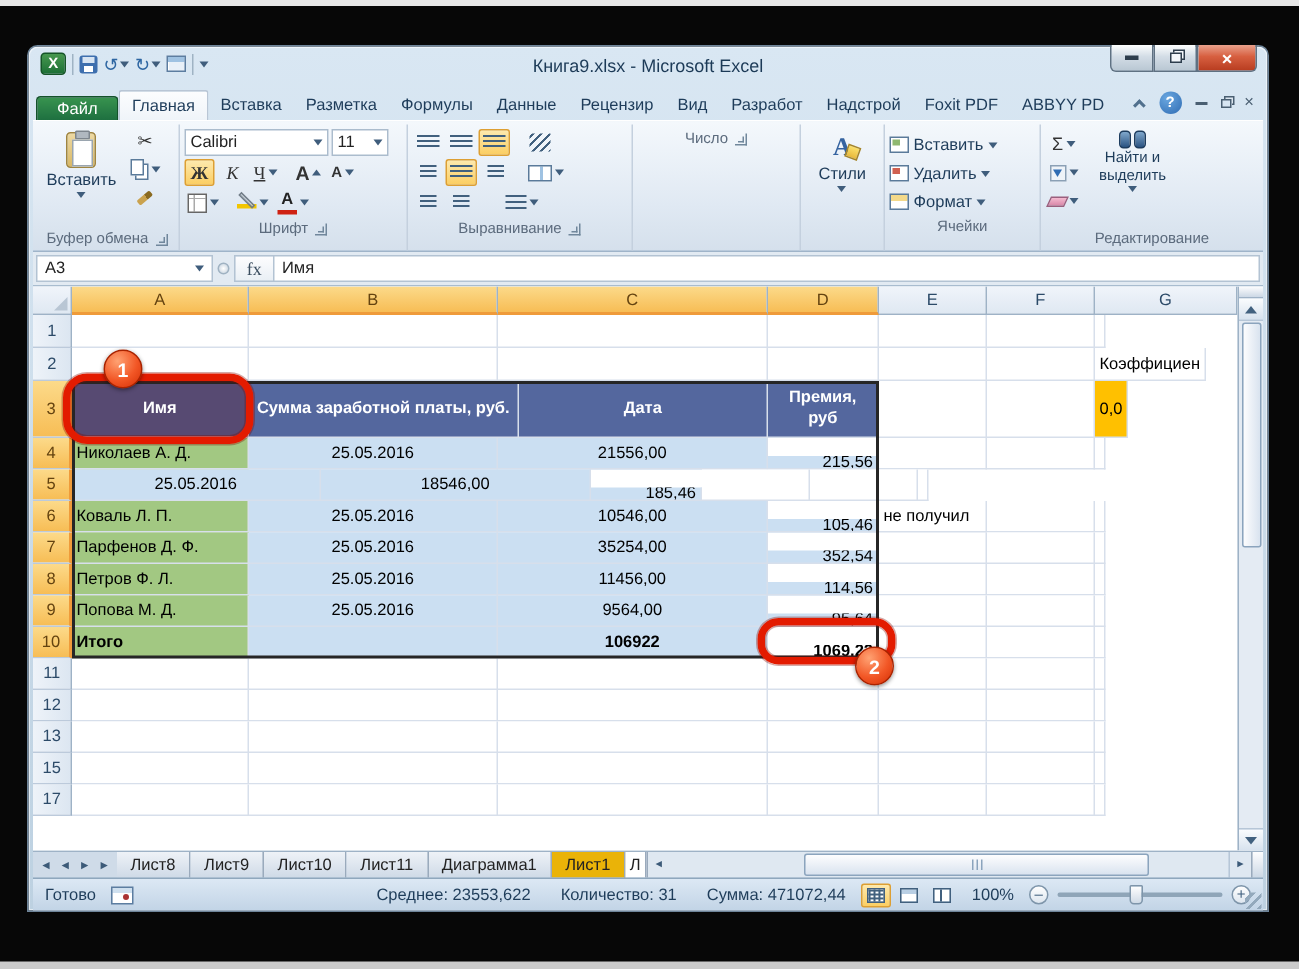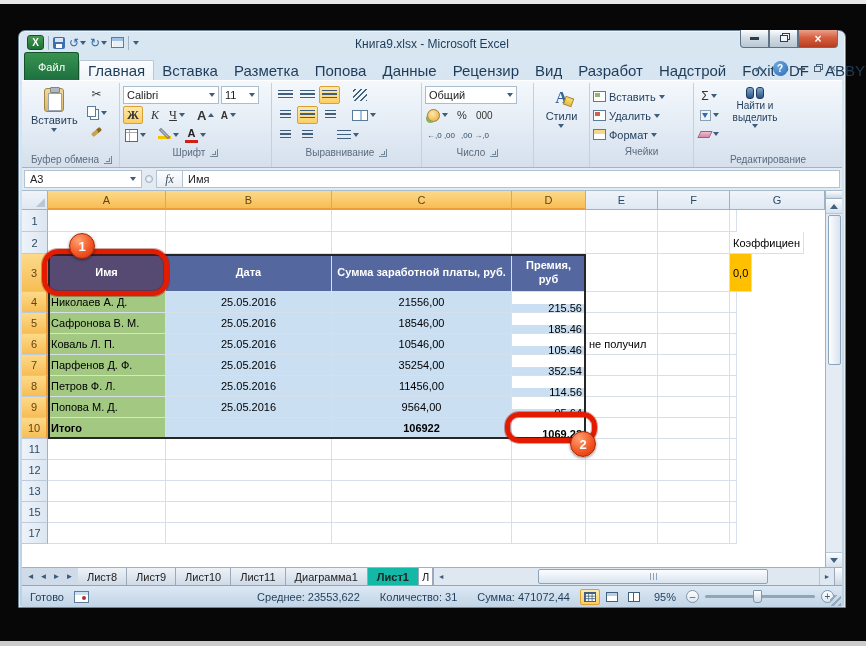--- a/index.html
+++ b/index.html
@@ -31,23 +31,23 @@
   .winbtns { position: absolute; right: 4px; top: -1px; display: flex; }
   .wbtn { width: 29px; height: 18px; border: 1px solid #5f7182; border-top: none;
     background: linear-gradient(#fdfefe,#d3dde6 45%,#b9c7d3); display: flex; align-items: center; justify-content: center; }
   .wbtn.first { border-radius: 0 0 0 4px; }
   .wbtn.close { width: 40px; border-radius: 0 0 4px 0; background: linear-gradient(#e9a18c,#d75f40 45%,#b83d20); color: #fff; font-weight: bold; font-size: 12px; }
   .ic-min { width: 9px; height: 3px; background: #2d3d4c; }
   .ic-restore { width: 8px; height: 7px; border: 1px solid #2d3d4c; background: #f2f6fa; box-shadow: 2px -2px 0 -1px #f2f6fa, 2px -2px 0 0 #2d3d4c; }
 
   
   .tabrow { height: 23px; display: flex; align-items: flex-end; padding: 0 2px; position: relative; flex: none; }
-  .file-tab { height: 28px; padding: 0 13px; background: linear-gradient(#38934f,#1e7040); border: 1px solid #13522a; border-bottom: none;
+  .file-tab { height: 16px; padding: 0 13px; background: linear-gradient(#38934f,#1e7040); border: 1px solid #13522a; border-bottom: none;
     border-radius: 3px 3px 0 0; color: #fff; font-size: 11px; display: flex; align-items: center; }
-  .rtab { height: 20px; padding: 0 8px; font-size: 15px; color: #1e3c5a; display: flex; align-items: center; white-space: nowrap; }
+  .rtab { height: 20px; padding: 0 8px; font-size: 11px; color: #1e3c5a; display: flex; align-items: center; white-space: nowrap; }
   .rtab.active { background: linear-gradient(#fcfdfe,#eff4f9); border: 1px solid #b9c6d5; border-bottom: none; border-radius: 2px 2px 0 0; }
   .tabrow-right { position: absolute; right: 6px; top: 4px; display: flex; gap: 9px; align-items: center; }
   .chev-up { width: 6px; height: 6px; border-left: 2px solid #51708d; border-top: 2px solid #51708d; transform: rotate(45deg) translateY(2px); }
   .help-btn { width: 15px; height: 15px; border-radius: 50%; background: radial-gradient(circle at 35% 30%, #6aa7e0, #2f6cb3); color: #fff;
     font-size: 10px; font-weight: bold; display: flex; align-items: center; justify-content: center; }
   .mini-min { width: 8px; height: 2px; background: #4a5f72; }
   .mini-restore { width: 7px; height: 6px; border: 1px solid #4a5f72; box-shadow: 2px -2px 0 -1px #dce6ef, 2px -2px 0 0 #4a5f72; }
   .mini-close { font-size: 11px; color: #4a5f72; line-height: 1; }
 
   
@@ -101,21 +101,21 @@
   .ic-binoc { display: flex; }
   .ic-binoc i { width: 8px; height: 12px; background: linear-gradient(#7fa7cc,#2c5482); border: 1px solid #1d3c5e; border-radius: 3px; }
   .ic-binoc i + i { margin-left: 2px; }
 
   
   .formulabar { height: 23px; background: #e2eaf2; border-bottom: 1px solid #a8bccf; display: flex; align-items: stretch; padding: 2px 2px; flex: none; }
   .namebox { width: 118px; background: #fff; border: 1px solid #b3c3d3; font-size: 11px; display: flex; align-items: center; padding: 0 5px; color: #222; }
   .namebox .car { margin-left: auto; }
   .fb-grip { width: 14px; display: flex; align-items: center; justify-content: center; }
   .fb-grip i { width: 8px; height: 8px; border-radius: 50%; background: radial-gradient(#fff,#c3d0dc); border: 1px solid #9fb2c2; }
-  .fxbtn { width: 26px; display: flex; align-items: center; justify-content: center; font-size: 12px; font-style: italic; font-family: "Liberation Serif", serif; color: #3a4d5f; border: 1px solid #b3c3d3; border-right: none; background: linear-gradient(#fdfdfe,#e9eff5); }
+  .fxbtn { width: 26px; display: flex; align-items: center; justify-content: center; font-size: 12px; font-family: "Liberation Serif", serif; color: #3a4d5f; border: 1px solid #b3c3d3; border-right: none; background: linear-gradient(#fdfdfe,#e9eff5); }
   .fbar-input { flex: 1; background: #fff; border: 1px solid #b3c3d3; font-size: 11px; display: flex; align-items: center; padding: 0 5px; color: #222; }
 
   
   .gridwrap { flex: 1; display: flex; background: #fff; position: relative; overflow: hidden; }
   .grid-main { flex: 1; display: flex; flex-direction: column; overflow: hidden; }
   .colheads { height: 19px; display: flex; flex: none; }
   .corner { width: 26px; background: linear-gradient(#f0f4fa,#dfe8f2); border-right: 1px solid #9eb2c6; border-bottom: 1px solid #9eb2c6; position: relative; flex: none; }
   .corner::after { content: ""; position: absolute; right: 2px; bottom: 2px; width: 0; height: 0; border-left: 9px solid transparent; border-bottom: 9px solid #b9c6d4; }
   .colh { border-right: 1px solid #9eb2c6; border-bottom: 1px solid #9eb2c6; background: linear-gradient(#f0f4fa,#dfe8f2);
     font-size: 11px; color: #2c4a68; display: flex; align-items: center; justify-content: center; flex: none; }
@@ -155,21 +155,21 @@
   .vs-btn { height: 15px; width: 100%; display: flex; align-items: center; justify-content: center; background: linear-gradient(#fafcfe,#d7e2ee); border-bottom: 1px solid #b6c6d7; }
   .vs-btn.down { margin-top: auto; border-top: 1px solid #b6c6d7; border-bottom: none; }
   .tri-up2 { width: 0; height: 0; border-left: 4px solid transparent; border-right: 4px solid transparent; border-bottom: 5px solid #42617f; }
   .tri-down2 { width: 0; height: 0; border-left: 4px solid transparent; border-right: 4px solid transparent; border-top: 5px solid #42617f; }
   .vs-thumb { margin-top: 1px; width: 13px; height: 150px; background: linear-gradient(to right,#fdfdfe,#d9e3ef); border: 1px solid #8ba4bd; border-radius: 2px; }
 
   
   .tabsrow { height: 18px; background: #cfdbe8; border-top: 1px solid #9eb2c6; display: flex; align-items: stretch; font-size: 11px; flex: none; }
   .tnav { width: 56px; display: flex; align-items: center; justify-content: center; gap: 5px; color: #3c5a78; font-size: 8px; flex: none; }
   .stab { padding: 0 9px; display: flex; align-items: center; background: linear-gradient(#eef2f7,#cfdae7); border-right: 1px solid #9aaabc; color: #222; white-space: nowrap; text-align: center; }
-  .stab.active { background: #14b8a6; font-weight: bold; }
+  .stab.active { background: #eab308; font-weight: normal; }
   .stab.partial { max-width: 15px; padding: 0 3px; overflow: hidden; background: #fff; }
   .hs-left { width: 15px; display: flex; align-items: center; justify-content: center; font-size: 7px; color: #3c5a78; border-left: 1px solid #9aaabc; background: #dfe8f1; }
   .hscroll { flex: 1; display: flex; align-items: stretch; background: #dfe8f1; }
   .hs-thumb { margin: 1px 0 1px 90px; width: 230px; background: linear-gradient(#fdfdfe,#d9e3ef); border: 1px solid #8ba4bd; border-radius: 2px;
     display: flex; align-items: center; justify-content: center; gap: 2px; }
   .hs-thumb i { width: 1px; height: 7px; background: #8ba4bd; }
   .hs-right { width: 15px; display: flex; align-items: center; justify-content: center; font-size: 7px; color: #3c5a78; background: #dfe8f1; border-left: 1px solid #b6c6d7; }
   .hs-split { width: 8px; background: linear-gradient(#fdfdfe,#ccd8e5); border-left: 1px solid #9aaabc; }
 
   
@@ -236,21 +236,21 @@
             <span>×</span>
           </div>
       </div>
     </div>
 
     <div class="tabrow">
       <div class="file-tab">Файл</div>
       <div class="rtab active">Главная</div>
       <div class="rtab">Вставка</div>
       <div class="rtab">Разметка</div>
-      <div class="rtab">Попова</div>
+      <div class="rtab">Формулы</div>
       <div class="rtab">Данные</div>
       <div class="rtab">Рецензир</div>
       <div class="rtab">Вид</div>
       <div class="rtab">Разработ</div>
       <div class="rtab">Надстрой</div>
       <div class="rtab">Foxit PDF</div>
       <div class="rtab">ABBYY PD</div>
       <div class="tabrow-right">
         <i class="chev-up"></i>
         <span class="help-btn">?</span>
@@ -387,40 +387,20 @@
               </span>
           </div>
         </div>
         <div class="rgroup-label">
             <span>Выравнивание</span>
             <i class="launcher"></i>
           </div>
       </div>
 
       <div class="rgroup" style="width:112px">
-        <div style="display:flex;flex-direction:column">
-          <div class="rowline">
-            <div class="rib-select" style="width:92px">
-                <span>Общий</span>
-                <i class="car"></i>
-              </div>
-          </div>
-          <div class="rowline">
-            <span class="sbtn">
-                <i class="ic-coins"></i>
-                <i class="car"></i>
-              </span>
-            <span class="sbtn" style="font-size:11px">%</span>
-            <span class="sbtn" style="font-size:10px">000</span>
-          </div>
-          <div class="rowline">
-            <span class="sbtn tinytxt">←,0 ,00</span>
-            <span class="sbtn tinytxt">,00 →,0</span>
-          </div>
-        </div>
         <div class="rgroup-label">
             <span>Число</span>
             <i class="launcher"></i>
           </div>
       </div>
 
       <div class="rgroup" style="width:56px">
         <div class="rbody" style="justify-content:center">
           <div class="bigbtn">
             <span class="ic-styles">А</span>
@@ -535,41 +515,40 @@
               <div class="cell wC"></div>
               <div class="cell wD"></div>
               <div class="cell wE"></div>
               <div class="cell wF"></div>
               <div class="cell wG">Коэффициен</div>
             </div>
 
             <div class="grow h38">
               <div class="rh sel">3</div>
               <div class="cell hdrblue imya wA">Имя</div>
+              <div class="cell hdrblue wC">Сумма заработной платы, руб.</div>
               <div class="cell hdrblue wB">Дата</div>
-              <div class="cell hdrblue wC">Сумма заработной платы, руб.</div>
               <div class="cell hdrblue wD">Премия, руб</div>
               <div class="cell wE"></div>
               <div class="cell wF"></div>
               <div class="cell orangec wG">0,0</div>
             </div>
 
             <div class="grow">
               <div class="rh sel">4</div>
               <div class="cell green wA">Николаев А. Д.</div>
               <div class="cell blue ctr wB">25.05.2016</div>
               <div class="cell blue ctr wC">21556,00</div>
               <div class="cell blue num wD">215,56</div>
               <div class="cell wE"></div>
               <div class="cell wF"></div>
               <div class="cell wG"></div>
             </div>
             <div class="grow">
               <div class="rh sel">5</div>
-              <div class="cell green wA">Сафронова В. М.</div>
               <div class="cell blue ctr wB">25.05.2016</div>
               <div class="cell blue ctr wC">18546,00</div>
               <div class="cell blue num wD">185,46</div>
               <div class="cell wE"></div>
               <div class="cell wF"></div>
               <div class="cell wG"></div>
             </div>
             <div class="grow">
               <div class="rh sel">6</div>
               <div class="cell green wA">Коваль Л. П.</div>
@@ -729,21 +708,21 @@
         <span class="vbtn on">
             <i class="ic-view1"></i>
           </span>
         <span class="vbtn">
             <i class="ic-view2"></i>
           </span>
         <span class="vbtn">
             <i class="ic-view3"></i>
           </span>
       </div>
-      <span>95%</span>
+      <span>100%</span>
       <div class="sb-zoomgrp">
         <span class="zbtn">–</span>
         <span class="ztrack">
             <i class="zthumb"></i>
           </span>
         <span class="zbtn">+</span>
       </div>
       <i class="grip"></i>
     </div>
 

